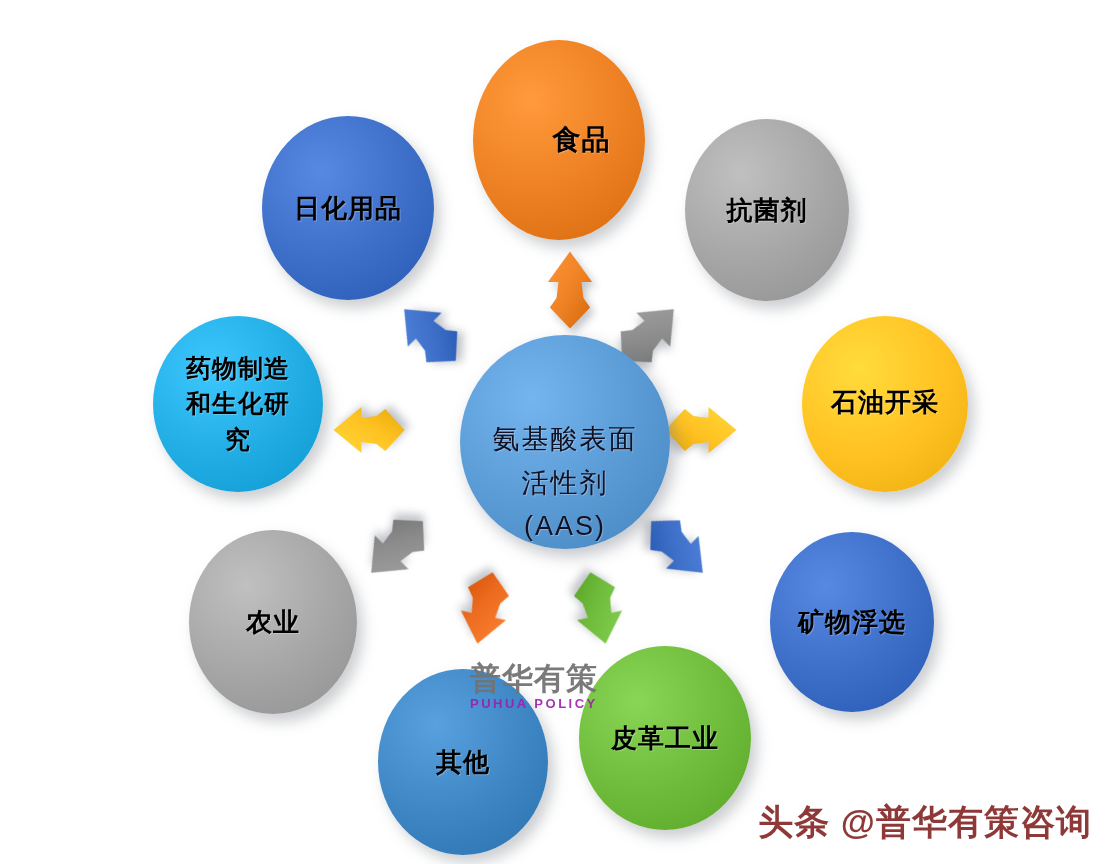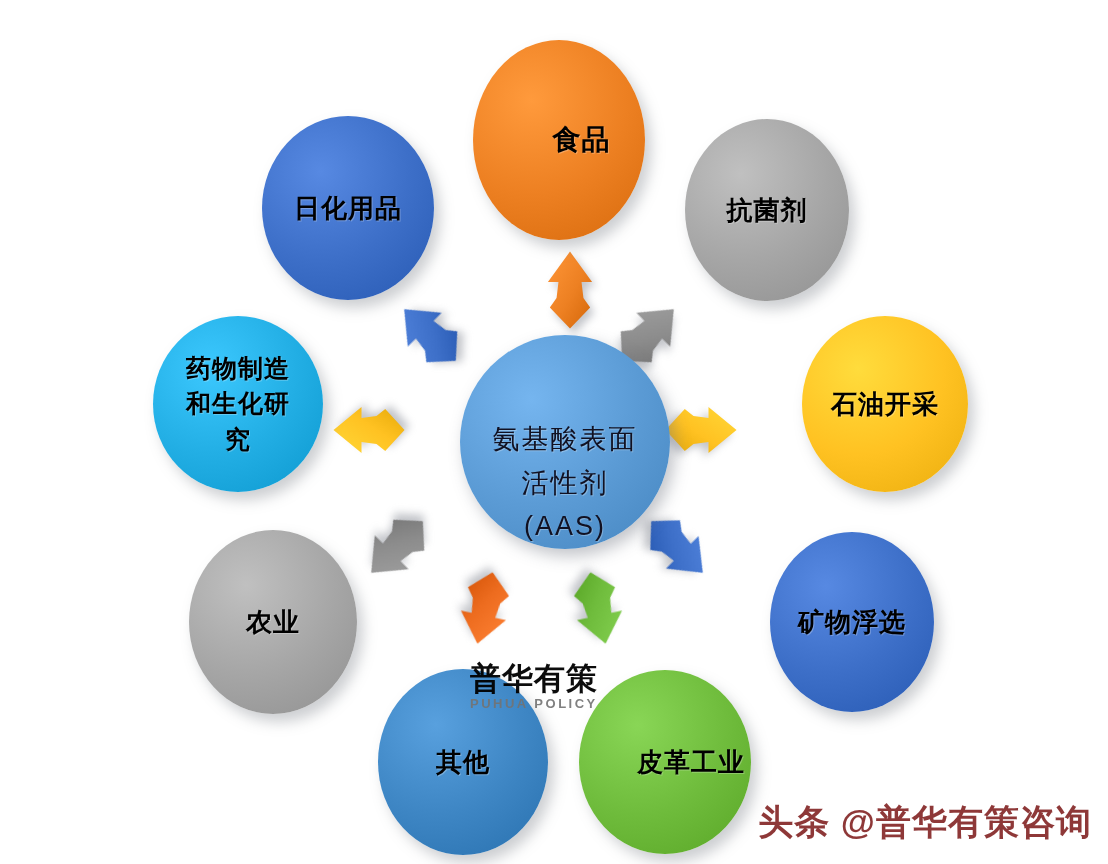--- a/index.html
+++ b/index.html
@@ -64,30 +64,30 @@
     left: 470px;
     top: 663px;
     width: 230px;
     text-align: left;
     pointer-events: none;
     z-index: 5;
   }
   #center-watermark .wm-cn {
     font-size: 31px;
     font-weight: bold;
-    color: #000000;
+    color: #737373;
     letter-spacing: 1px;
     line-height: 1;
     white-space: nowrap;
     opacity: 0.95;
   }
   #center-watermark .wm-en {
     font-size: 13px;
     font-weight: bold;
-    color: #737373;
+    color: #a21caf;
     letter-spacing: 2.5px;
     line-height: 1.5;
     white-space: nowrap;
     opacity: 0.9;
   }
   #corner-watermark {
     position: absolute;
     right: 16px;
     bottom: 18px;
     font-size: 35px;
@@ -224,27 +224,27 @@
   <div id="nodes-layer">
       <div class="node" id="" style="left: 262px; top: 116px; width: 172px; height: 184px; background: radial-gradient(circle at 34% 30%, rgb(87, 137, 226) 0%, rgb(61, 111, 200) 52%, rgb(39, 89, 178) 100%);">
         <div class="label" style="font-size: 26px;">日化用品</div>
       </div>
       <div class="node" id="" style="left: 473px; top: 40px; width: 172px; height: 200px; background: radial-gradient(circle at 34% 30%, rgb(255, 154, 60) 0%, rgb(237, 128, 34) 52%, rgb(215, 106, 12) 100%);">
         <div class="label" style="font-size: 28px; margin-left: 45px;">食品</div>
       </div>
       <div class="node" id="" style="left: 685px; top: 119px; width: 164px; height: 182px; background: radial-gradient(circle at 34% 30%, rgb(192, 192, 192) 0%, rgb(166, 166, 166) 52%, rgb(144, 144, 144) 100%); text-align: center;">
         <div class="label" style="font-size: 26px;">抗菌剂</div>
       </div>
-      <div class="node" id="" style="left: 802px; top: 316px; width: 166px; height: 176px; background: radial-gradient(circle at 34% 30%, rgb(255, 220, 60) 0%, rgb(255, 194, 34) 52%, rgb(233, 172, 12) 100%);">
+      <div class="node" id="" style="left: 802px; top: 316px; width: 166px; height: 176px; background: radial-gradient(circle at 34% 30%, rgb(255, 220, 60) 0%, rgb(255, 194, 34) 52%, rgb(233, 172, 12) 100%); font-family: Liberation Mono, monospace;">
         <div class="label" style="font-size: 26px;">石油开采</div>
       </div>
       <div class="node" id="" style="left: 770px; top: 532px; width: 164px; height: 180px; background: radial-gradient(circle at 34% 30%, rgb(87, 137, 226) 0%, rgb(61, 111, 200) 52%, rgb(39, 89, 178) 100%);">
         <div class="label" style="font-size: 26px;">矿物浮选</div>
       </div>
-      <div class="node" id="" style="left: 579px; top: 670px; width: 172px; height: 184px; background: radial-gradient(circle at 34% 30%, rgb(137, 214, 86) 0%, rgb(111, 188, 60) 52%, rgb(89, 166, 38) 100%); justify-content: flex-end;">
+      <div class="node" id="" style="left: 579px; top: 646px; width: 172px; height: 184px; background: radial-gradient(circle at 34% 30%, rgb(137, 214, 86) 0%, rgb(111, 188, 60) 52%, rgb(89, 166, 38) 100%);">
         <div class="label" style="font-size: 26px;">皮革工业</div>
       </div>
       <div class="node" id="" style="left: 378px; top: 669px; width: 170px; height: 186px; background: radial-gradient(circle at 34% 30%, rgb(88, 160, 222) 0%, rgb(62, 134, 196) 52%, rgb(40, 112, 174) 100%);">
         <div class="label" style="font-size: 26px;">其他</div>
       </div>
       <div class="node" id="" style="left: 189px; top: 530px; width: 168px; height: 184px; background: radial-gradient(circle at 34% 30%, rgb(192, 192, 192) 0%, rgb(166, 166, 166) 52%, rgb(144, 144, 144) 100%);">
         <div class="label" style="font-size: 26px;">农业</div>
       </div>
       <div class="node" id="" style="left: 153px; top: 316px; width: 170px; height: 176px; background: radial-gradient(circle at 34% 30%, rgb(60, 200, 254) 0%, rgb(34, 174, 228) 52%, rgb(12, 152, 206) 100%);">
         <div class="label" style="font-size: 25px;">药物制造

